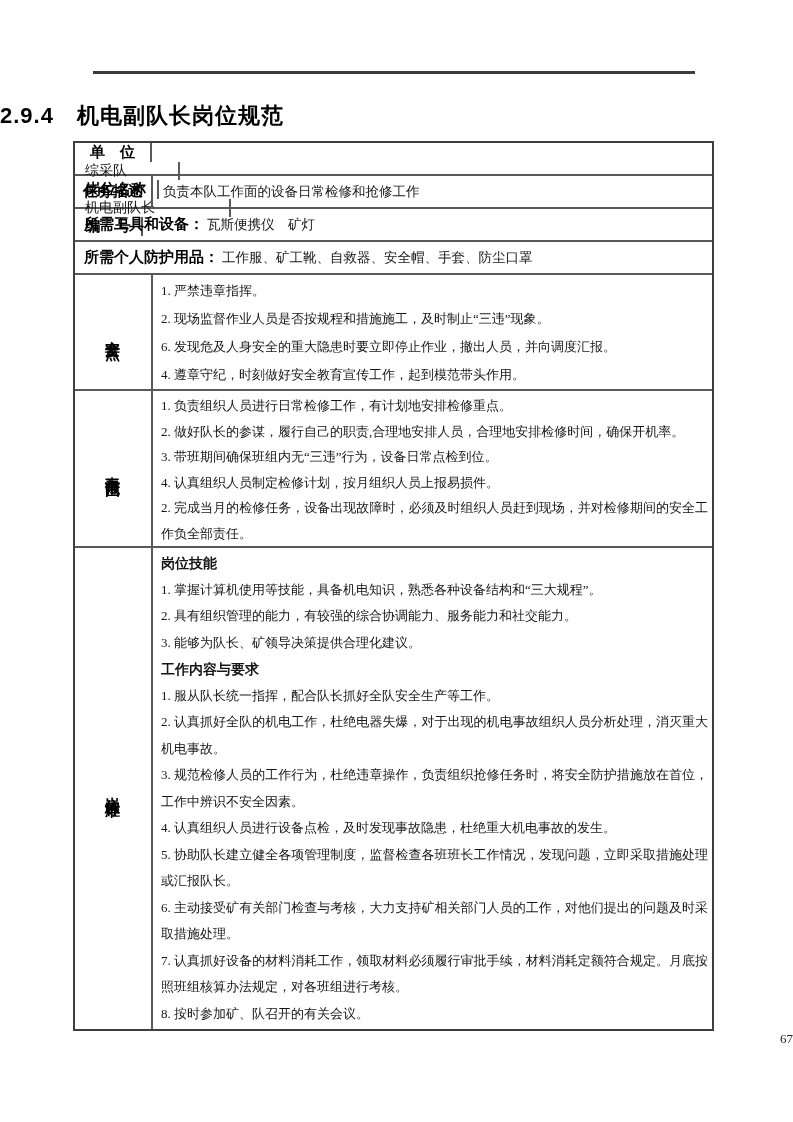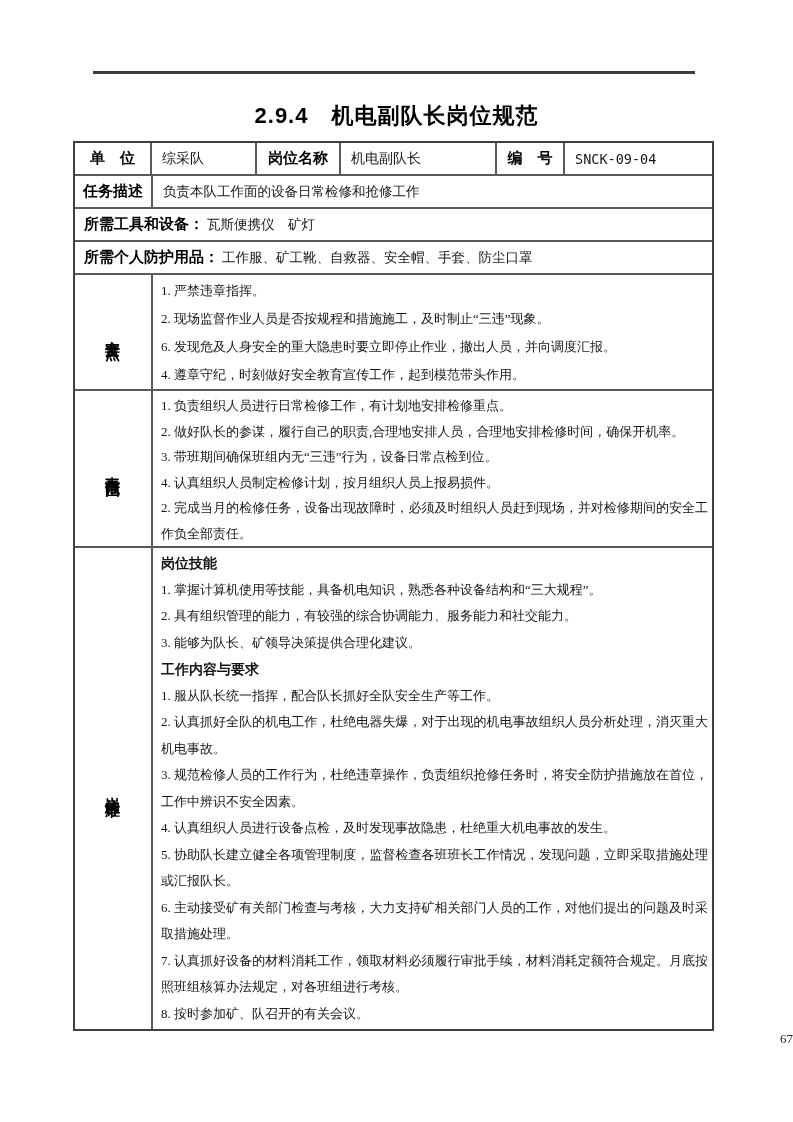--- a/index.html
+++ b/index.html
@@ -12,21 +12,21 @@
     font-family:"Liberation Serif","DejaVu Serif",serif;
     color:#111111;
     overflow:hidden;
   }
   .header-rule {
     position:absolute; left:93px; top:71px;
     width:602px; height:3px; background:#3d3d3d;
   }
   .doc-title {
     position:absolute; left:0; top:101px; width:100%;
-    text-align:center;
+    text-align:left;
     font-family:"Liberation Sans","DejaVu Sans",sans-serif;
     font-weight:700; font-size:22px; letter-spacing:1px; color:#000000;
     white-space:pre;
   }
   .spec-table {
     position:absolute; left:73px; top:141px; width:641px;
     border:2px solid #3f3f3f; background:#ffffff;
   }
   .row { display:flex; border-bottom:2px solid #595959; align-items:stretch; }
   .row:last-child { border-bottom:none; }
@@ -41,21 +41,21 @@
   }
   .value-cell {
     display:flex; align-items:center;
     padding-left:10px; padding-right:4px;
     font-size:14px; color:#161616; flex:none;
     white-space:nowrap; overflow:hidden;
   }
   .grow { flex:1 1 auto; }
   .mono { font-family:"DejaVu Sans Mono","Liberation Mono",monospace; font-size:13.5px; }
 
-  .r-head { height:33px; }
+  .r-head { height:33px;flex-direction:column; }
   .r-task { height:33px; }
   .r-line { height:33px; display:flex; align-items:center; padding-left:9px; }
   .inline-label {
     font-family:"Liberation Sans","DejaVu Sans",sans-serif;
     font-weight:700; font-size:15px; color:#000;
   }
   .inline-value { font-size:13.5px; color:#161616; margin-left:3px; white-space:pre; }
 
   .vlabel-cell {
     width:78px; flex:none;

